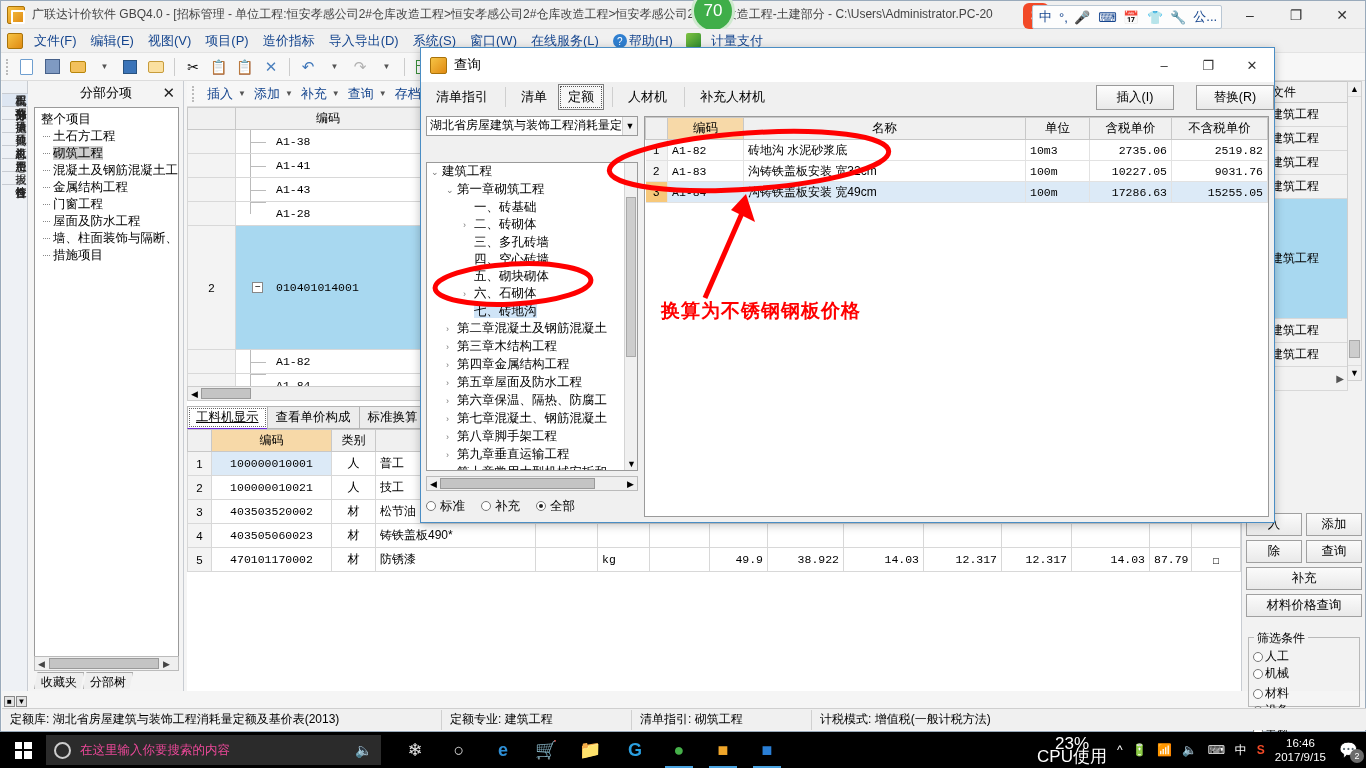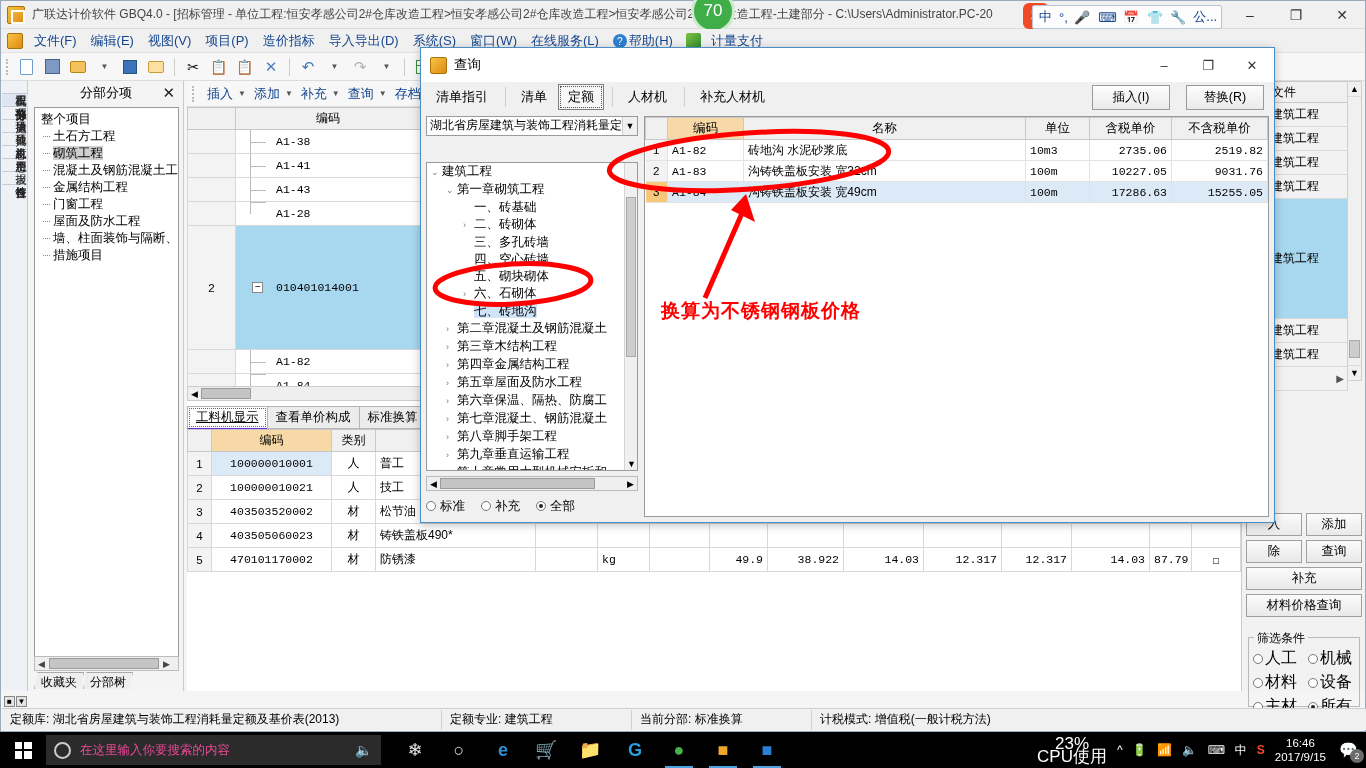--- a/index.html
+++ b/index.html
@@ -121,21 +121,21 @@
   .rhead { height:22px; background:#f0f0f0; border:1px solid #c8c8c8; font-size:12px; display:flex;align-items:center;padding-left:3px;}
   .rrow { height:24px; border:1px solid #d8d8d8; border-top:none; font-size:12px; display:flex;align-items:center;padding-left:2px;}
   .rrow.big { height:120px; background:#a8d8f0; }
   .rvscroll{position:absolute; right:3px; top:0; width:15px; height:300px; background:#f0f0f0;border:1px solid #cfcfcf;}
   .rvs-arw{height:15px;text-align:center;font-size:9px;line-height:14px;border-bottom:1px solid #dcdcdc;}
   .rvs-thumb{position:absolute;left:1px;bottom:22px;width:11px;height:18px;background:#cdcdcd;border:1px solid #a9a9a9;}
   .rbtn { border:1px solid #a0a0a0; background:linear-gradient(#fbfbfb,#e9e9e9); font-size:12.5px; text-align:center;
       height:23px; line-height:21px; }
   .fieldset { position:absolute; left:6px; top:556px; width:112px; height:70px; border:1px solid #b9b9b9;}
   .fieldset .lg{position:absolute;left:5px;top:-8px;background:#f2f2f2;padding:0 3px;font-size:12px;}
-  .radio-row{display:flex;font-size:16px;margin-top:3px;}
+  .radio-row{display:flex;font-size:12px;margin-top:3px;flex-direction:column;}
   .radio-row .r{flex:1;display:flex;align-items:center;gap:2px;padding-left:4px;}
   .rd{width:10px;height:10px;border:1px solid #777;border-radius:50%;background:#fff;display:inline-block;position:relative;}
   .rd.on:after{content:"";position:absolute;left:2px;top:2px;width:4px;height:4px;border-radius:50%;background:#222;}
 
   
   .statusbar { position:absolute; left:1px; bottom:1px; width:1364px; height:22px; background:#f0f0f0;
      border-top:1px solid #cfcfcf; display:flex; align-items:center; font-size:12px; }
   .sb-cell { padding:0 8px; height:20px; display:flex;align-items:center; border-right:1px solid #d0d0d0;}
 
   
@@ -144,21 +144,21 @@
   .dlg-title { height:34px; display:flex; align-items:center; background:#fff; }
   .dlg-ico { width:17px;height:17px;margin-left:9px;background:linear-gradient(135deg,#f6c445,#e08a12);
      border:1px solid #a8720a;border-radius:2px;}
   .dlg-tt { margin-left:7px; font-size:13.5px; }
   .dlg-wb { margin-left:auto; display:flex;}
   .dlg-wb div{width:44px;height:33px;display:flex;align-items:center;justify-content:center;font-size:13px;color:#333;}
   .dlg-tabs { height:30px; display:flex; align-items:center; background:#f0f0f0; padding-left:6px; gap:0; }
   .dtab { font-size:13px; padding:3px 9px; margin-right:2px; }
   .dtab.active{ border:1px solid #7f7f7f; background:#f7f7f7; outline:1px dotted #555; outline-offset:-3px;}
   .dsep{width:1px;height:20px;background:#cfcfcf;margin:0 6px;}
-  .dlg-actions { margin-left:auto; display:flex; gap:16px; padding-right:10px;}
+  .dlg-actions { margin-left:auto; display:flex; gap:22px; }
   .dbtn { width:78px;height:25px;border:1px solid #9a9a9a;background:linear-gradient(#fdfdfd,#eaeaea);
      font-size:12.5px; display:flex;align-items:center;justify-content:center;}
   .dlg-body { position:absolute; left:5px; top:68px; right:5px; bottom:5px; }
   .dlg-left { position:absolute; left:0; top:0; width:212px; bottom:0; }
   .combo { height:20px; border:1px solid #9a9a9a; background:#fff; font-size:12px; display:flex;align-items:flex-start;
      padding-left:3px; overflow:hidden; white-space:nowrap;}
   .combo .cbtn{margin-left:auto;width:16px;text-align:center;font-size:9px;border-left:1px solid #d0d0d0;background:#f0f0f0;
      height:18px;line-height:18px;}
   .ltabs { margin-top:4px; height:21px; display:flex; align-items:flex-end; font-size:12.5px;}
   .ltab { padding:2px 7px; border:1px solid #adadad; background:#ececec; margin-right:-1px;}
@@ -621,21 +621,21 @@
             <span class="rd on"></span>
             <span>所有</span>
           </div>
       </div>
     </div>
   </div>
 
   <div class="statusbar">
     <div class="sb-cell" style="width:440px">定额库: 湖北省房屋建筑与装饰工程消耗量定额及基价表(2013)</div>
     <div class="sb-cell" style="width:190px">定额专业: 建筑工程</div>
-    <div class="sb-cell" style="width:180px">当前分部: 标准换算</div>
+    <div class="sb-cell" style="width:180px">清单指引: 砌筑工程</div>
     <div class="sb-cell" style="border-right:none">计税模式: 增值税(一般计税方法)</div>
   </div>
 
   <div class="dlg">
     <div class="dlg-title">
       <div class="dlg-ico"></div>
       <div class="dlg-tt">查询</div>
       <div class="dlg-wb">
         <div>–</div>
         <div>❐</div>

